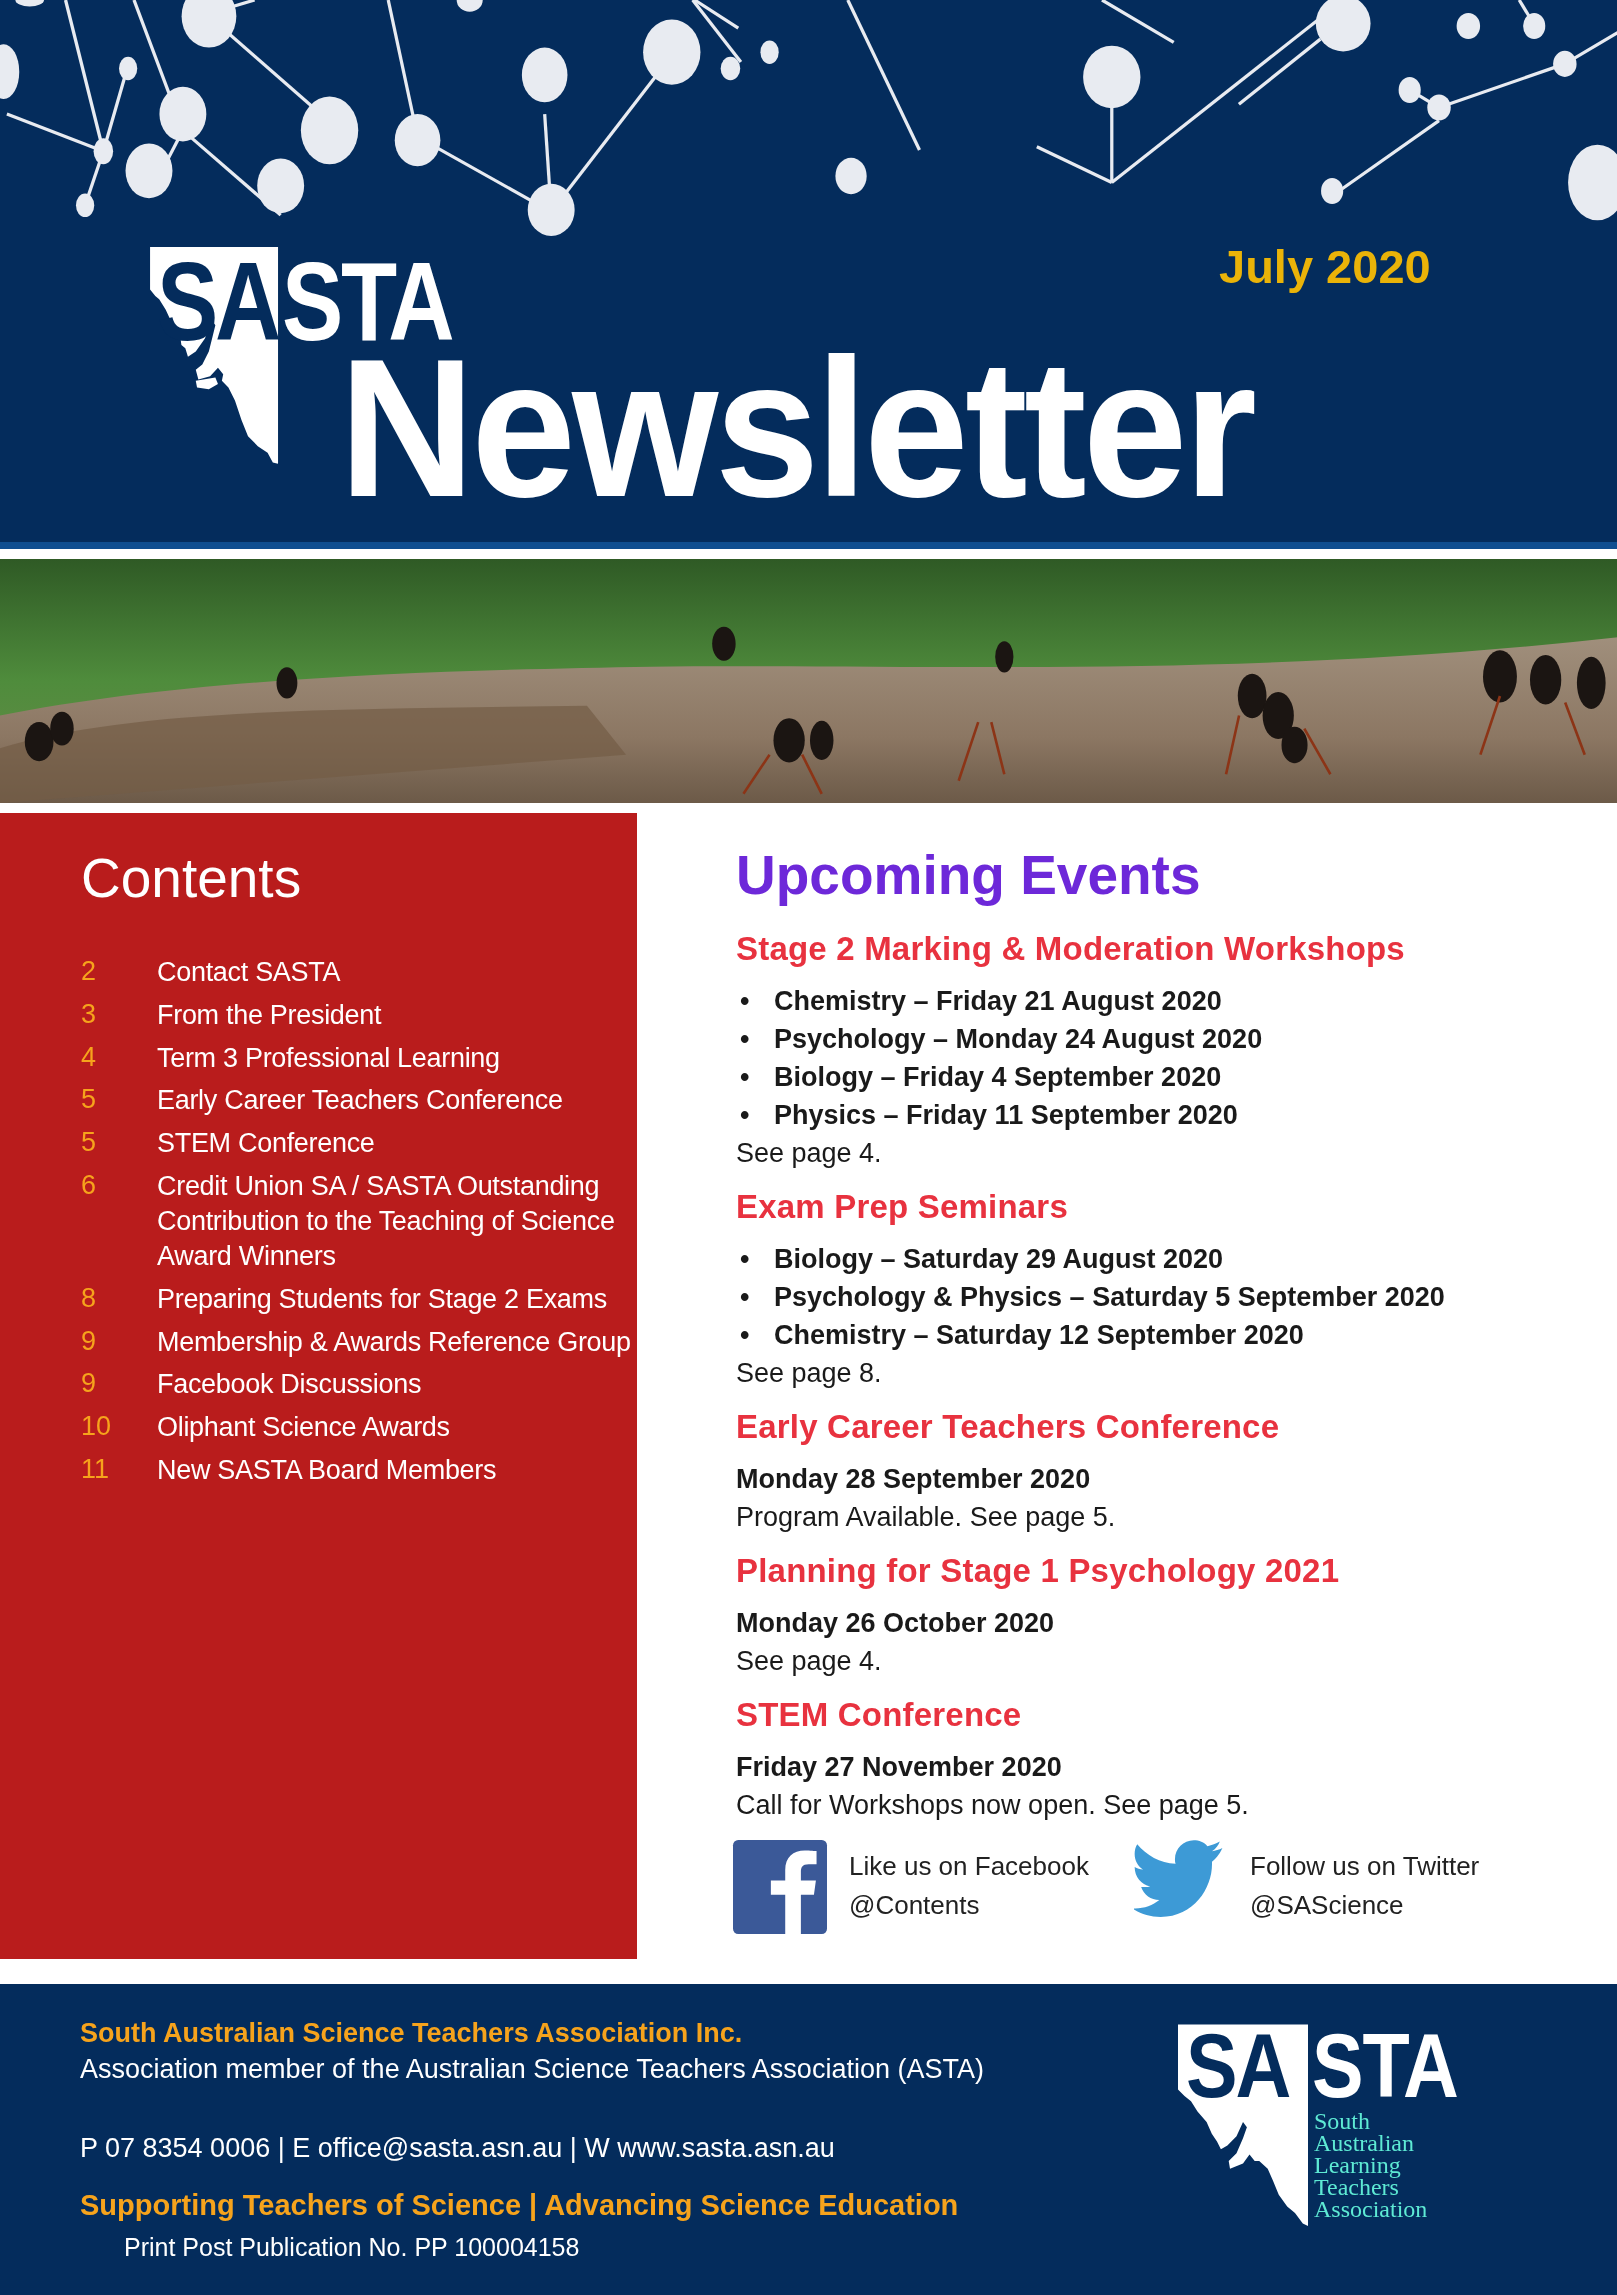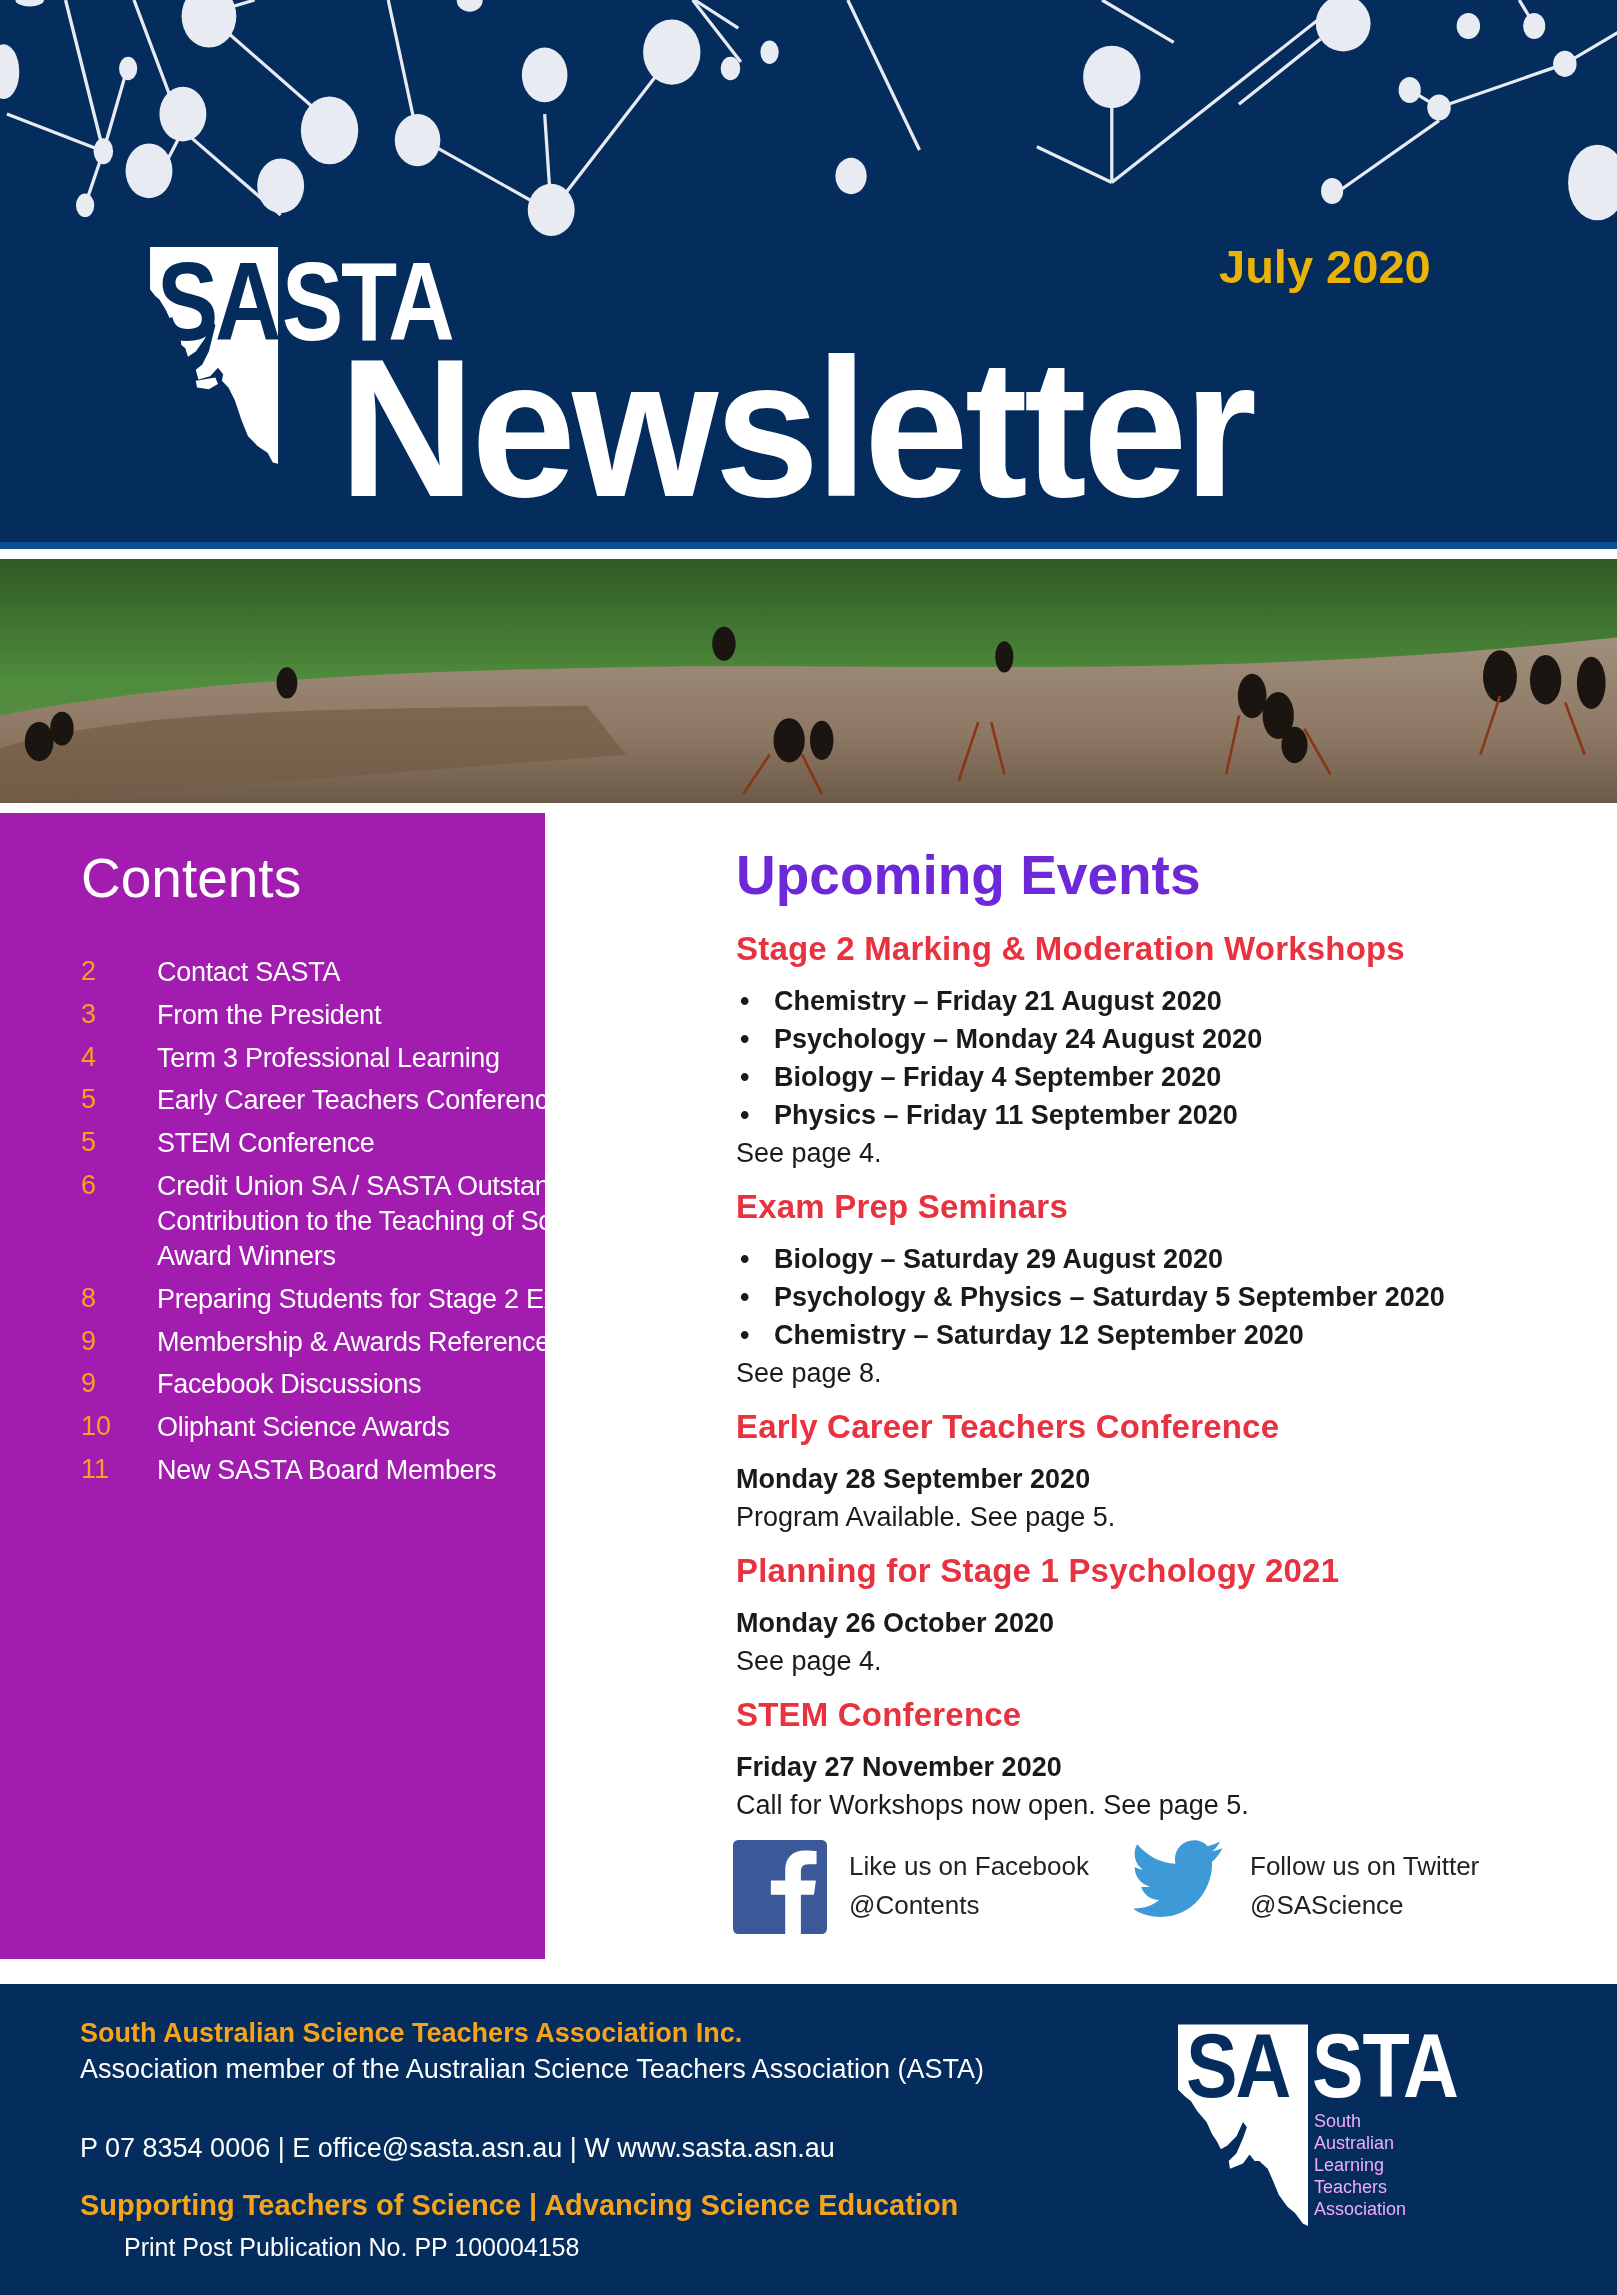--- a/index.html
+++ b/index.html
@@ -14,21 +14,21 @@
              font-size:112px; letter-spacing:-3.9px; color:#042c5c; line-height:1; transform:scaleX(0.82); transform-origin:left top; }
   .logo-sta { position:absolute; left:132px; top:-1.3px; font-weight:bold; font-size:112px; letter-spacing:-2.6px;
               color:#ffffff; line-height:1; transform:scaleX(0.82); transform-origin:left top; }
   #newsletter-title { position:absolute; left:339px; top:331px; font-weight:bold; font-size:196px; color:#ffffff;
                       line-height:1; letter-spacing:-3.9px; transform:scaleX(0.96); transform-origin:left top; }
   #issue-date { position:absolute; left:1219px; top:243px; font-weight:bold; font-size:47px; color:#eab308; line-height:1; }
 
   #photo { position:absolute; left:0; top:559px; width:1618px; height:244px; overflow:hidden;
            background:linear-gradient(180deg,#3f6a2e 0%,#4f8a3a 35%,#5a7f3e 48%,#8a7a66 58%,#9a8672 72%,#7d6a56 100%); }
 
-  #contents { position:absolute; left:0; top:813px; width:545px; height:1146px; background:#a21caf; }
+  #contents { position:absolute; left:0; top:813px; width:637px; height:1146px; background:#b91c1c; }
   #contents-title { position:absolute; left:81px; top:38px; font-size:55px; color:#ffffff; line-height:1; }
   #toc { position:absolute; left:81px; top:142px; width:561px; }
   .toc-row { display:flex; align-items:flex-start; margin-bottom:7.8px; }
   .toc-num { width:76px; flex:0 0 76px; color:#f6a31c; font-size:27px; line-height:33px; }
   .toc-label { color:#ffffff; font-size:27px; line-height:35px; letter-spacing:-0.3px; }
 
   #events { position:absolute; left:736px; top:848px; width:848px; }
   #events-title { font-size:55px; color:#6d28d9; line-height:1; margin:0 0 29px 0; }
   .ev-head { font-size:33px; color:#e8323f; line-height:1; margin:0 0 17px 0; letter-spacing:0.2px; }
   .ev-bullets { list-style:none; margin:0; padding:0; }
@@ -44,21 +44,21 @@
   .tw-icon { position:absolute; left:401px; top:0px; }
 
   #footer { position:absolute; left:0; top:1984px; width:1618px; height:323px; background:#042c5c; }
   .f-org { position:absolute; left:80px; top:34px; font-size:27px; font-weight:bold; color:#f6a31c; }
   .f-line { position:absolute; left:80px; font-size:27px; color:#ffffff; }
   .f-tag { position:absolute; left:80px; top:205px; font-size:29px; font-weight:bold; color:#f6a31c; }
   .f-pp { position:absolute; left:80px; top:249px; font-size:25px; color:#ffffff;margin-left:44px; }
   #footer-logo { position:absolute; left:1178px; top:40px; width:346px; height:222px; }
   .fl-sa { position:absolute; left:7.8px; top:-3.9px; font-weight:bold; font-size:91px; color:#042c5c; line-height:1; letter-spacing:-2.6px; transform:scaleX(0.85); transform-origin:left top; }
   .fl-sta { position:absolute; left:134px; top:-3.9px; font-weight:bold; font-size:91px; color:#fff; line-height:1; letter-spacing:-1.3px; transform:scaleX(0.85); transform-origin:left top; }
-  .fl-words { position:absolute; left:136px; top:86px; font-size:18px; color:#f0abfc; line-height:22px; font-family:Liberation Sans, sans-serif; }
+  .fl-words { position:absolute; left:136px; top:86px; font-size:24px; color:#5eead4; line-height:22px; font-family:Liberation Serif, serif; }
 </style>
 </head>
 <body>
 
 <div id="header">
   <svg id="network" width="1618" height="543" viewBox="0 0 2481 833">
     <g stroke="#e8ebf1" stroke-width="5" fill="none">
       <line x1="10" y1="175" x2="158" y2="232"></line>
       <line x1="100" y1="0" x2="158" y2="232"></line>
       <line x1="158" y1="232" x2="196" y2="100"></line>

